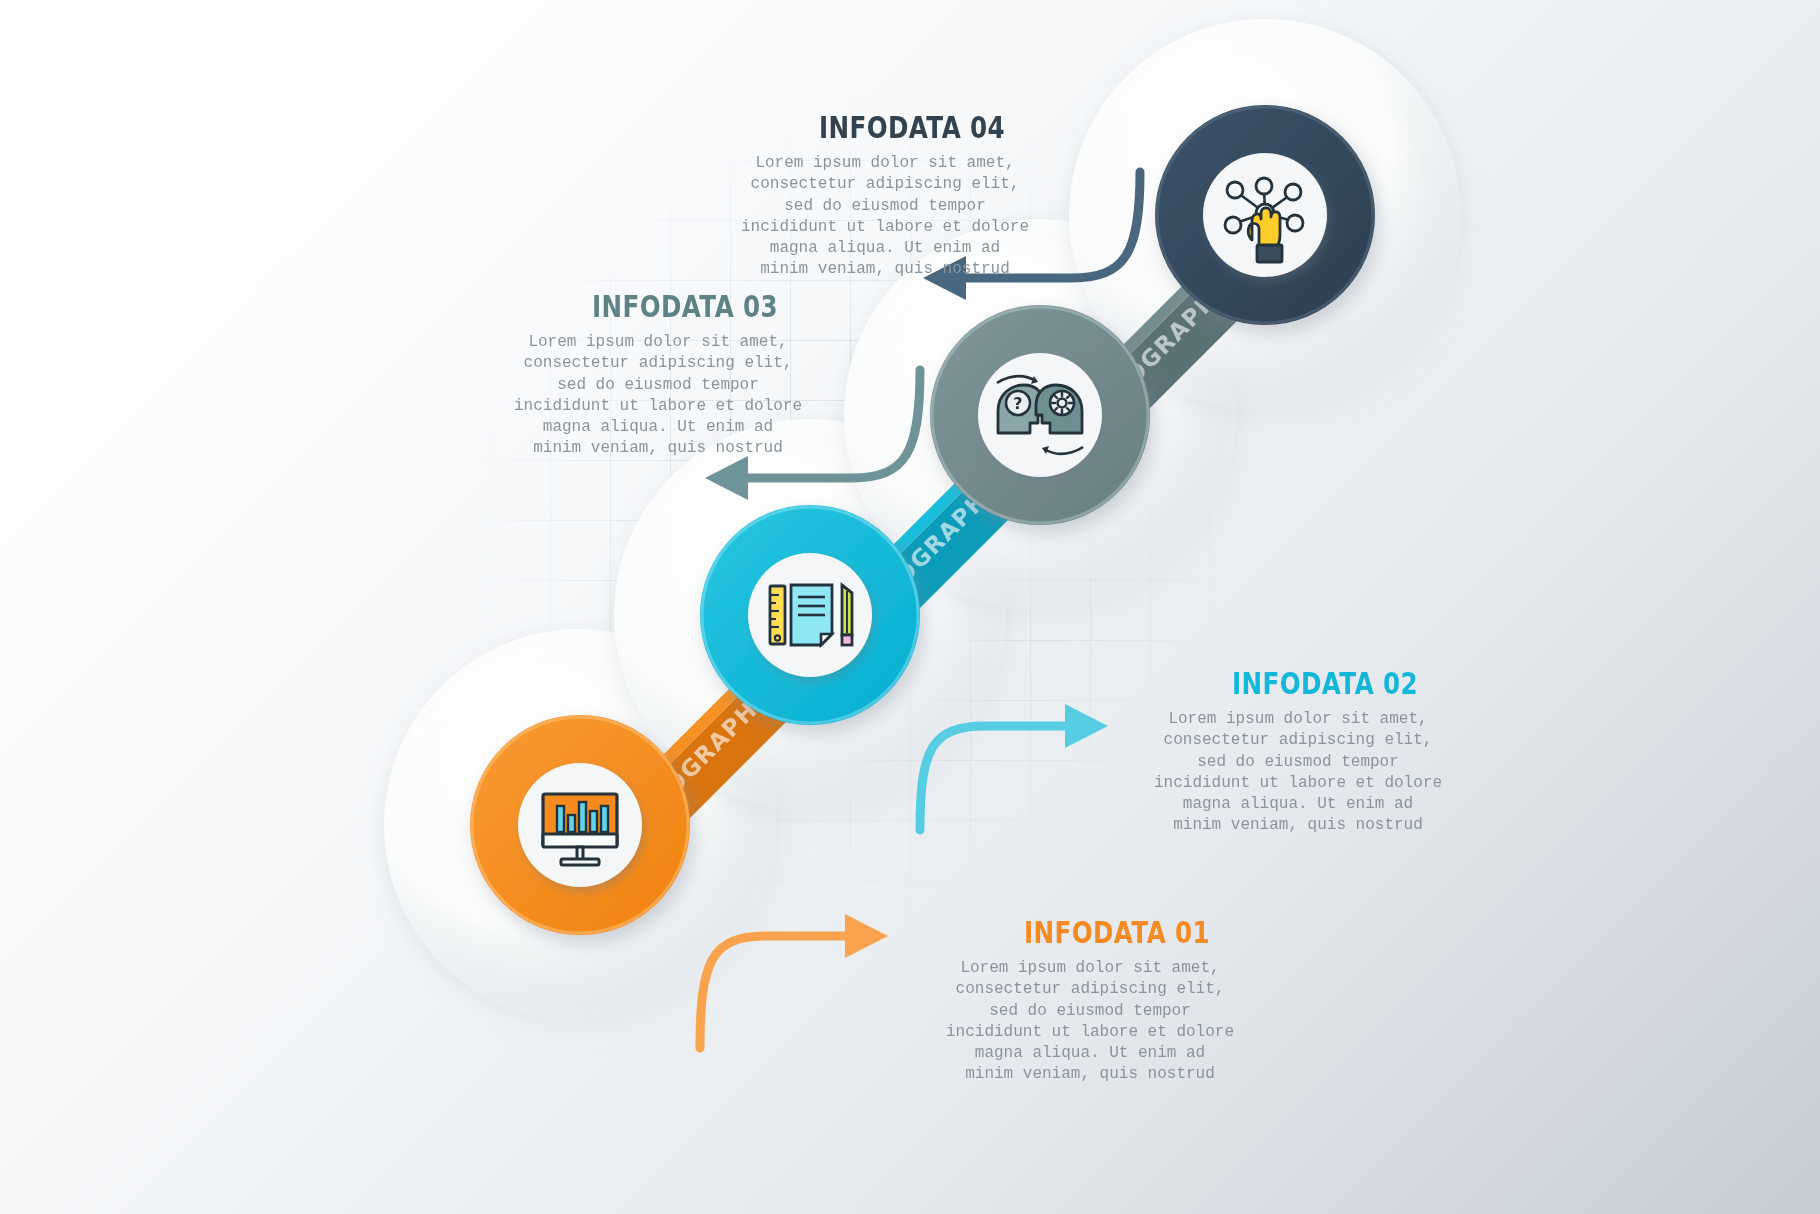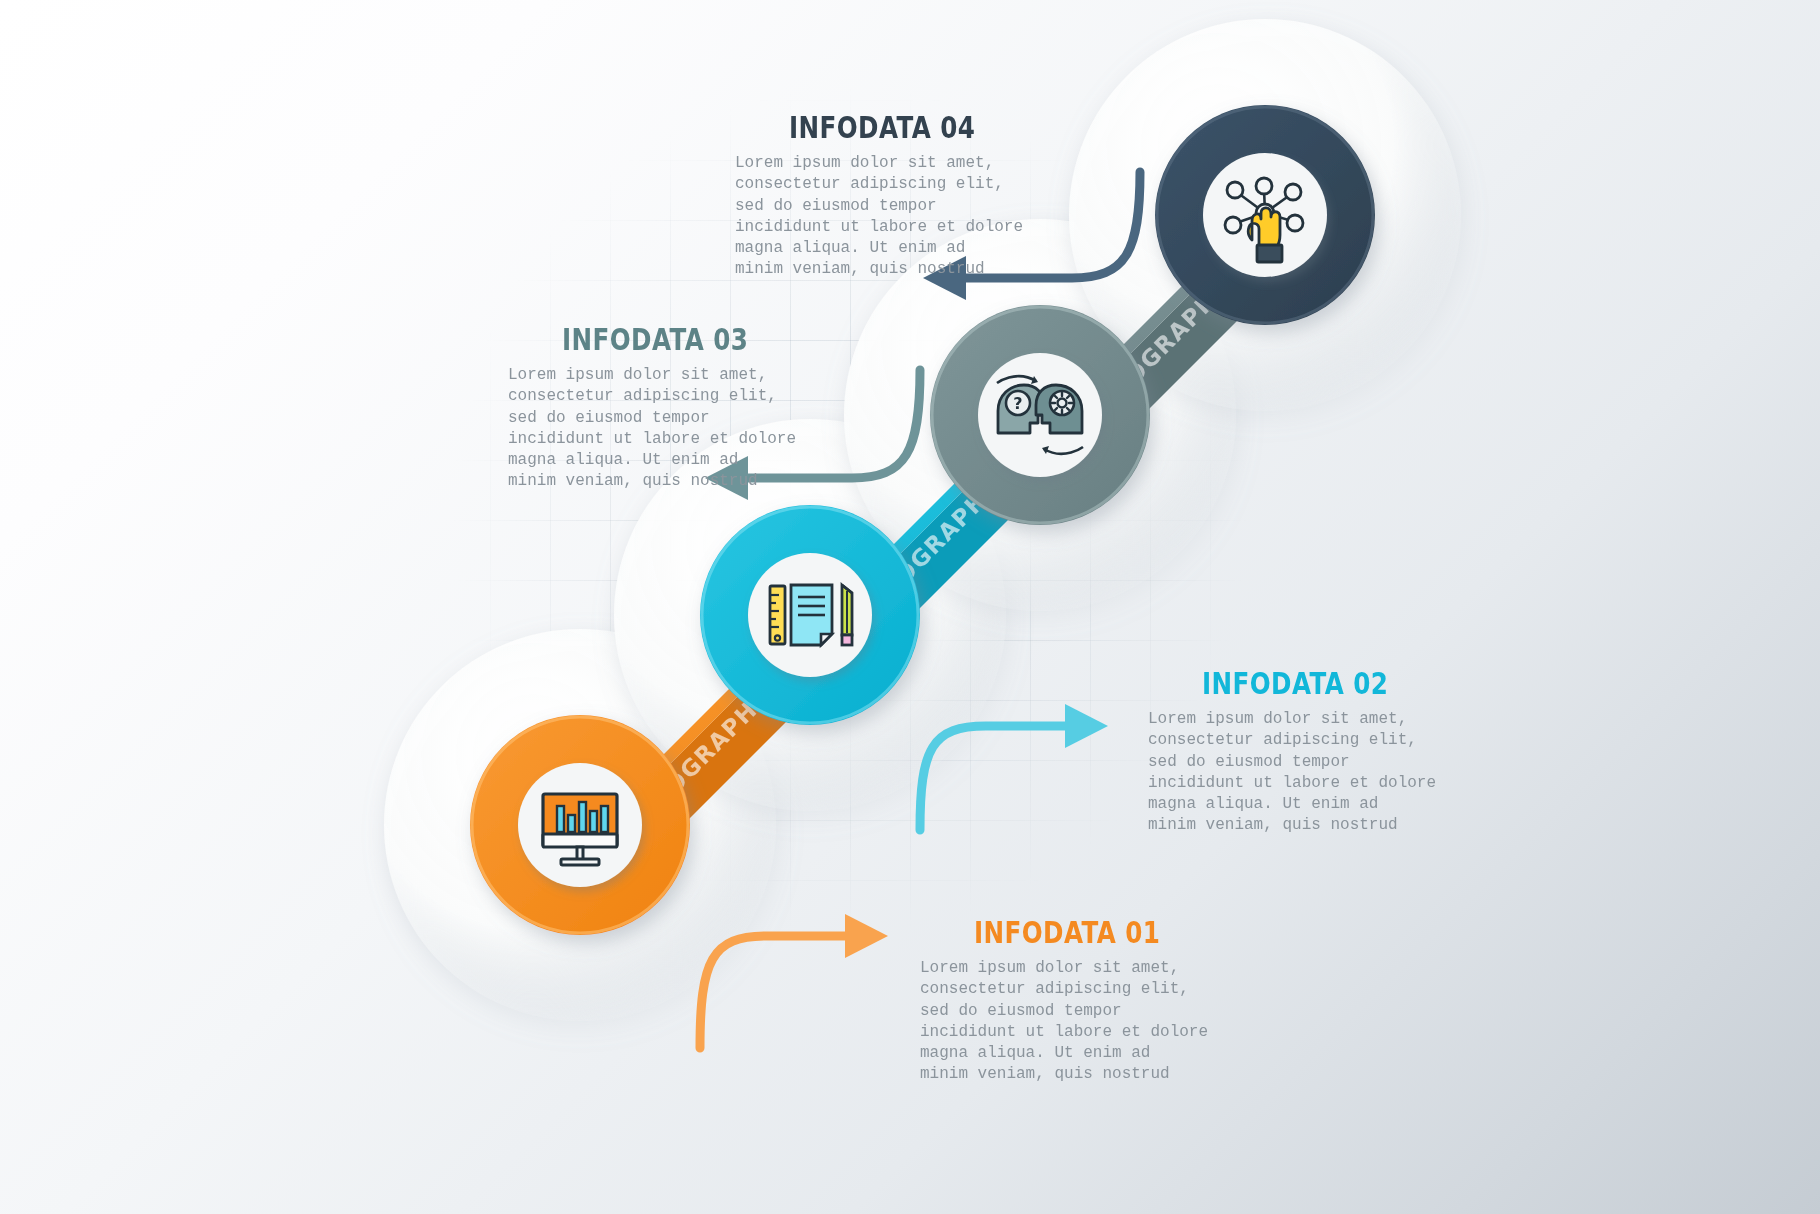--- a/index.html
+++ b/index.html
@@ -40,29 +40,29 @@
   }
   .block.right h2{transform-origin:right center;}
   .block p{
     margin:0;
     font-size:16px;
     line-height:1.33;
     color:#8b949c;
     font-family:Liberation Mono, monospace;
     white-space:pre-line;
   }
-  .block.right,.block.right p{text-align:left;}
+  .block.right,.block.right p{text-align:center;}
 
   #b04{left:735px;top:110px;width:300px;}
   #b04 h2{color:#33424f;}
-  #b03{left:508px;top:322px;width:300px;}
+  #b03{left:508px;top:289px;width:300px;}
   #b03 h2{color:#5d8387;}
   #b02{left:1148px;top:666px;width:300px;}
   #b02 h2{color:#12b7d9;}
-  #b01{left:920px;top:915px;width:300px;}
+  #b01{left:940px;top:915px;width:300px;}
   #b01 h2{color:#f48a21;}
 </style>
 </head>
 <body>
 
 <div id="stage">
 
   <div class="grid"></div>
 
   <svg class="svgroot" viewBox="0 0 1820 1214">

